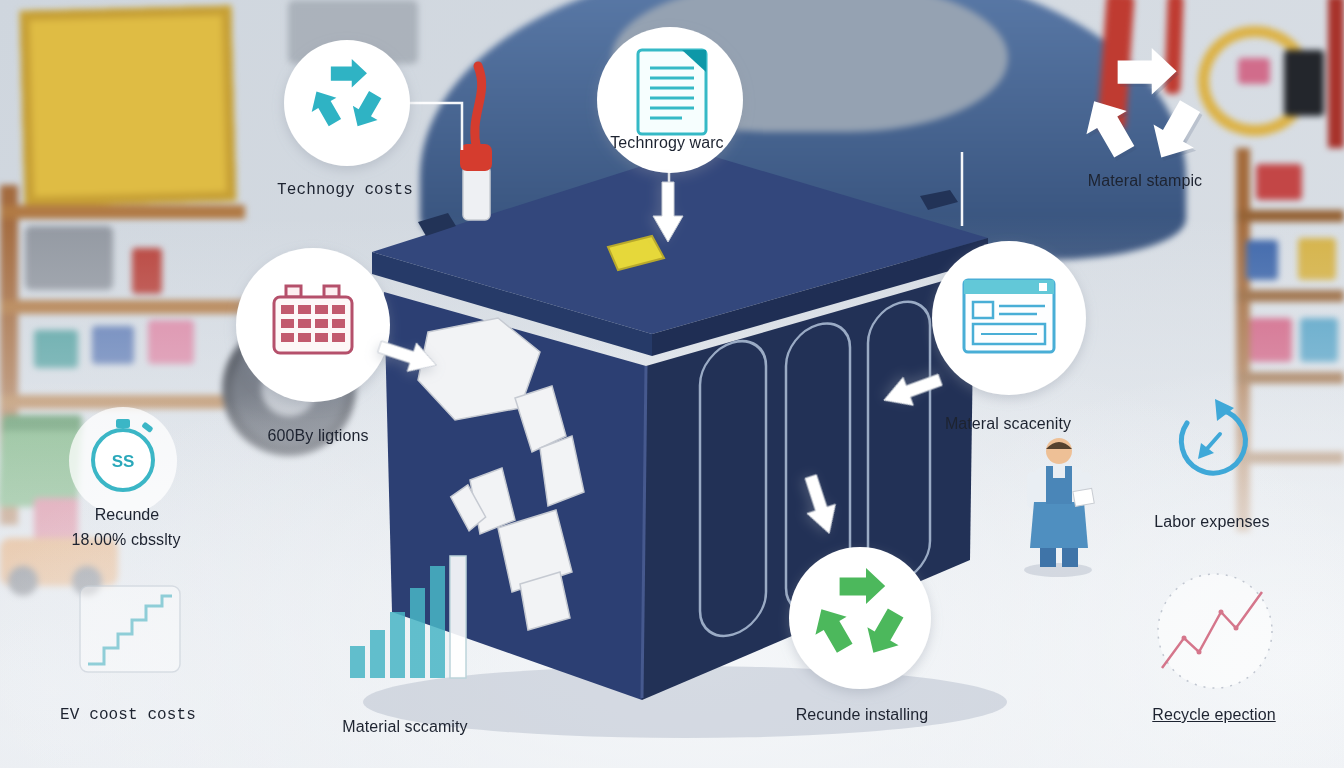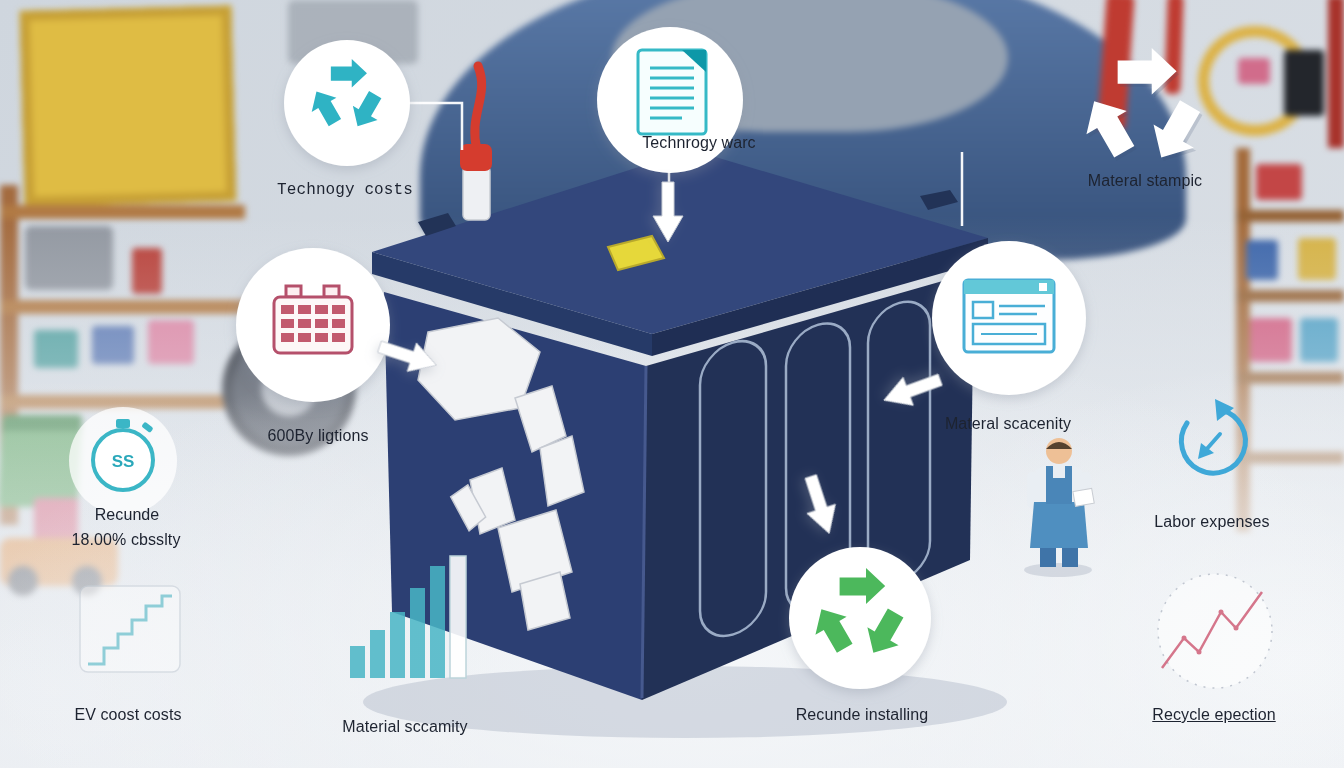--- a/index.html
+++ b/index.html
@@ -251,25 +251,25 @@
       <path d="M1046,449 Q1059,435 1072,449 Z" fill="#55422f"></path>
     </g>
 
     <use class="warrow" href="#blockarrow" transform="translate(408,356) rotate(18)"></use>
     <use class="warrow" href="#blockarrow" transform="translate(668,212) rotate(90)"></use>
     <use class="warrow" href="#blockarrow" transform="translate(912,390) rotate(160)"></use>
     <use class="warrow" href="#blockarrow" transform="translate(820,505) rotate(72)"></use>
   </svg>
 
   <div class="label" style="left:345px;top:181px;font-family:Liberation Mono, monospace;">Technogy costs</div>
-  <div class="label" style="left:667px;top:134px;margin-left:32px;">Technrogy warc</div>
+  <div class="label" style="left:667px;top:134px;">Technrogy warc</div>
   <div class="label" style="left:1145px;top:172px;">Materal stampic</div>
   <div class="label" style="left:318px;top:427px;">600By ligtions</div>
   <div class="label" style="left:1008px;top:415px;">Materal scacenity</div>
   <div class="label" style="left:127px;top:506px;text-align:center;">Recunde</div>
   <div class="label" style="left:126px;top:531px;">18.00% cbsslty</div>
   <div class="label" style="left:1212px;top:513px;">Labor expenses</div>
-  <div class="label" style="left:128px;top:706px;">EV coost costs</div>
+  <div class="label" style="left:128px;top:706px;font-family:Liberation Mono, monospace;">EV coost costs</div>
   <div class="label" style="left:405px;top:706px;margin-top:12px;">Material sccamity</div>
   <div class="label" style="left:862px;top:706px;">Recunde installing</div>
   <div class="label" style="left:1214px;top:706px;text-decoration:underline;">Recycle epection</div>
 
 </div>
 
 </body></html>

